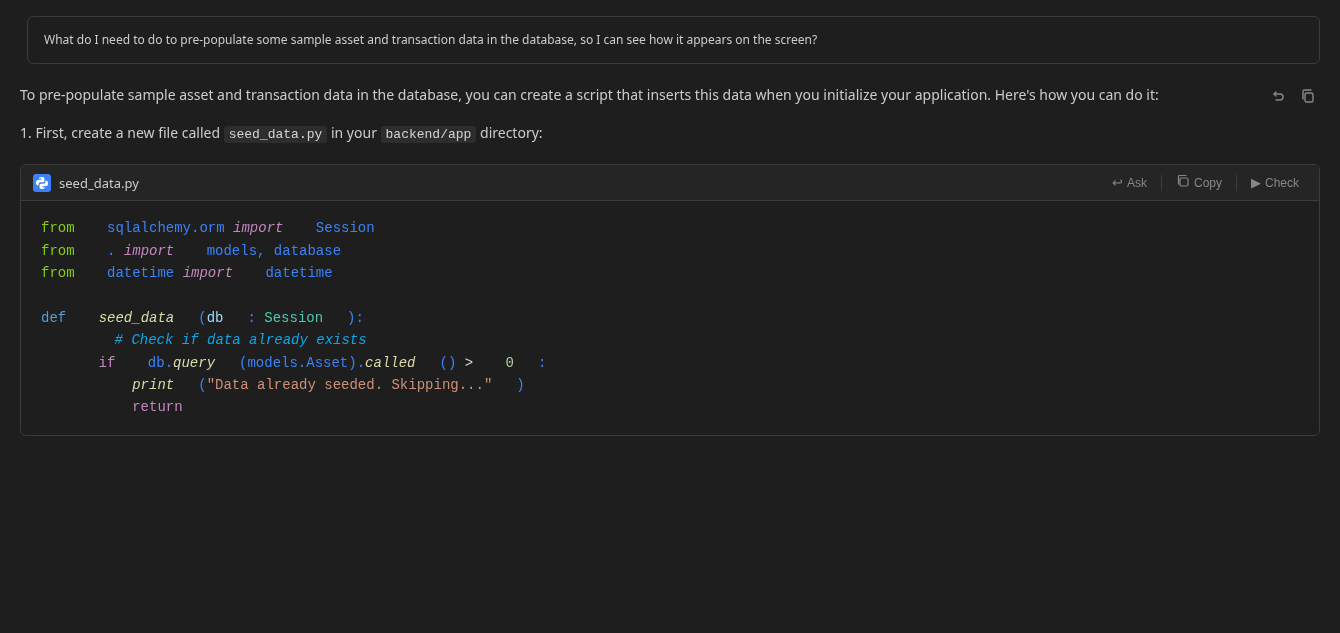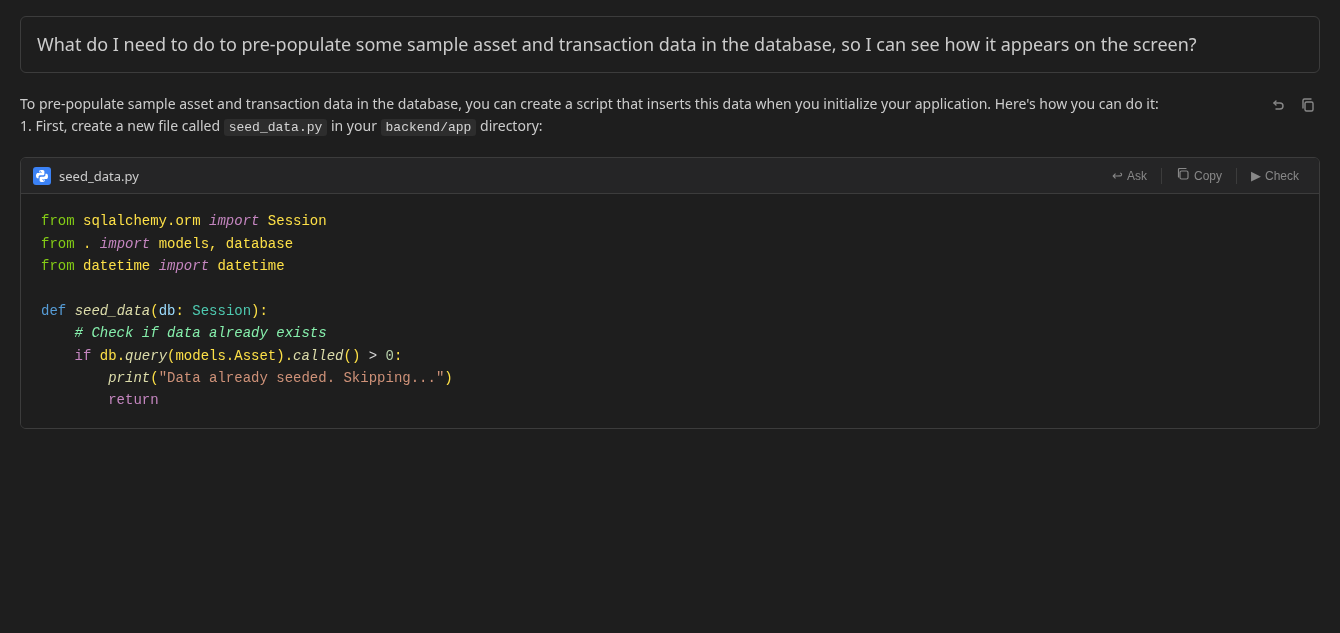--- a/index.html
+++ b/index.html
@@ -21,27 +21,29 @@
     .page-container {
       padding: 16px 20px;
       max-width: 1340px;
     }
 
     .question-box {
       border: 1px solid #3c3c3c;
       border-radius: 6px;
       padding: 14px 16px;
       color: #cccccc;
-      font-size: 18px;
+      font-size: 12px;
       line-height: 1.5;
       margin-bottom: 20px;
+      margin-left: 7px;
     }
 
     .answer-section {
       position: relative;
+      margin-bottom: 16px;
     }
 
     .answer-text {
       color: #cccccc;
       font-size: 14px;
       line-height: 1.6;
       padding-right: 60px;
     }
 
     .answer-actions {
@@ -160,22 +162,22 @@
     .code-line {
       display: block;
       white-space: pre;
     }
 
     .kw-from { color: #84cc16; font-family: Liberation Mono, monospace; }
     .kw-import { color: #c586c0; font-style: italic; }
     .kw-def { color: #569cd6; }
     .kw-if { color: #c586c0; }
     .kw-return { color: #c586c0; }
-    .plain { color: #fde047; }
-    .comment { color: #86efac; font-style: italic; }
+    .plain { color: #3b82f6; padding-left: 24px; }
+    .comment { color: #0ea5e9; font-style: italic; margin-left: 16px; }
     .func-name { color: #dcdcaa; font-style: italic; }
     .param { color: #9cdcfe; }
     .type-ann { color: #4ec9b0; }
     .string { color: #ce9178; }
     .number { color: #b5cea8; }
     .operator { color: #d4d4d4; }
   </style>
 </head>
 <body>
 

